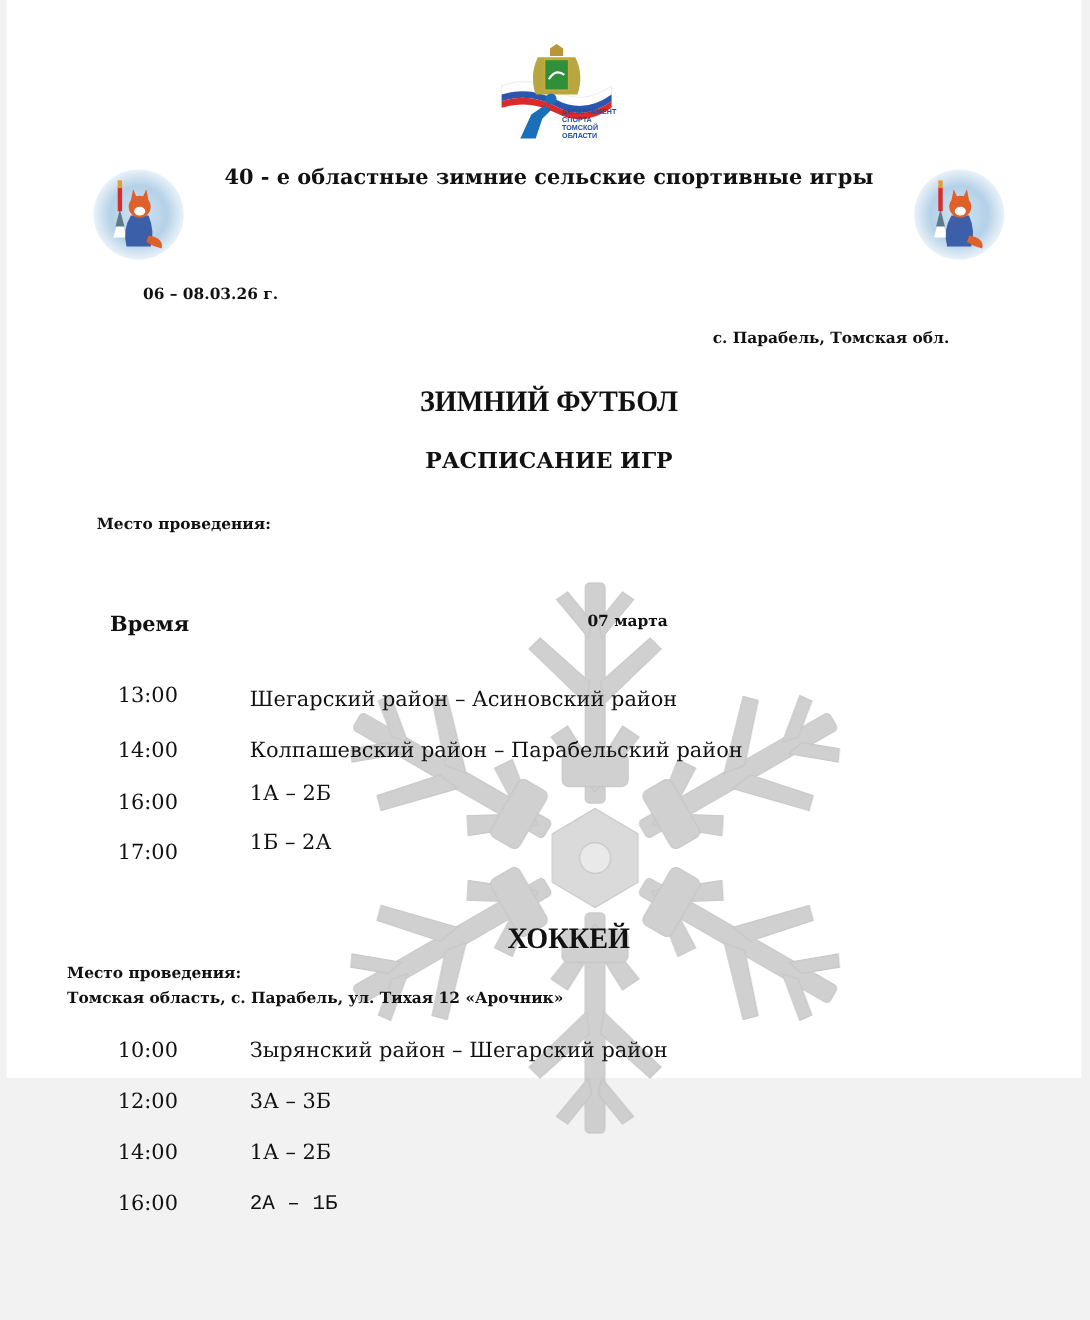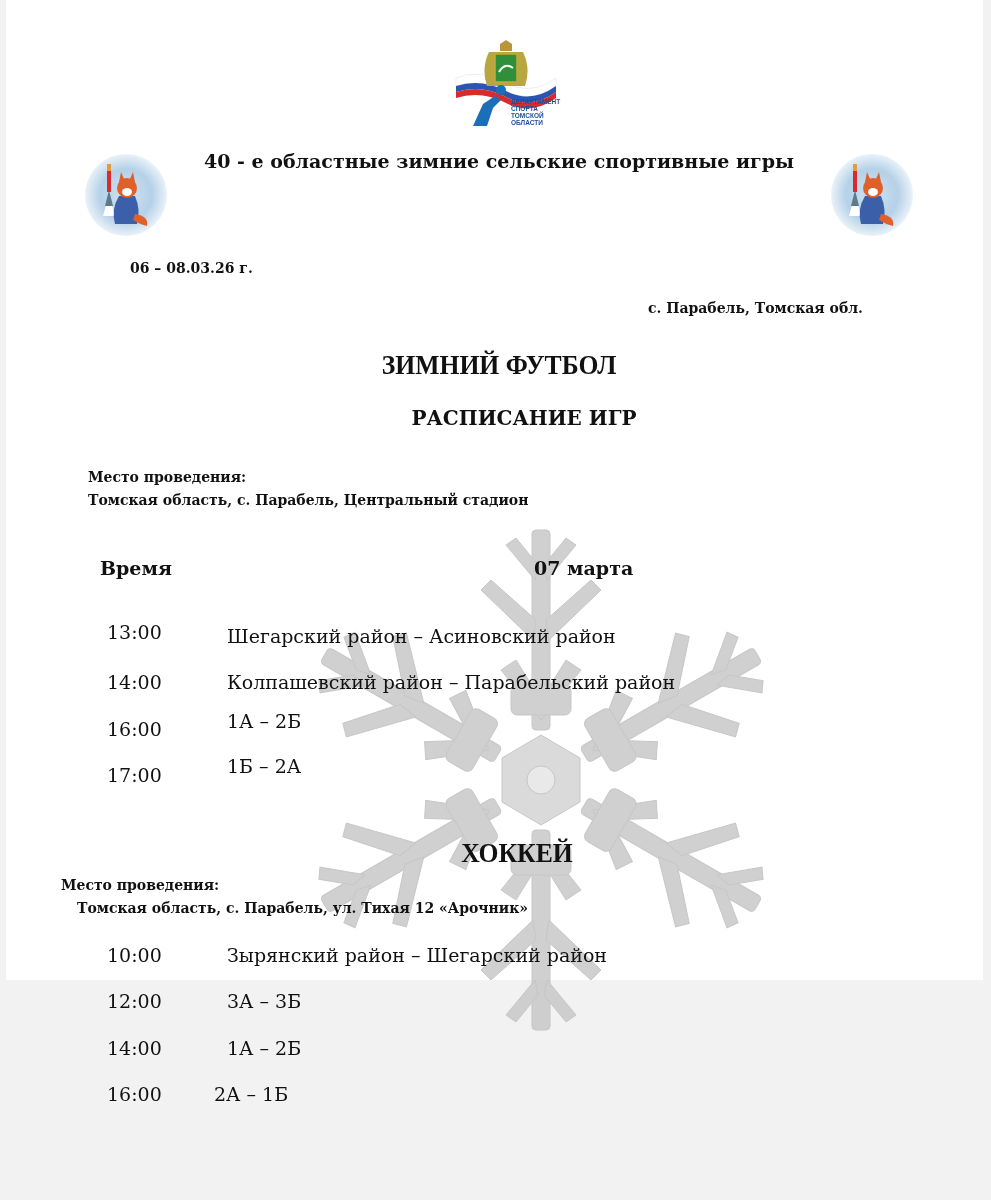--- a/index.html
+++ b/index.html
@@ -95,45 +95,44 @@
       <rect x="22" y="10" width="4" height="7" fill="#e89a3a"></rect>
       <path d="M50,60 Q64,62 62,72 Q54,70 48,66 Z" fill="#e0602a"></path>
     </svg>
   </div>
 
   <div class="abs bold hdr1 t-center" style="left:493px; top:150px;">40 - е областные зимние сельские спортивные игры</div>
   <div class="abs small-bold" style="left:124px; top:260px;">06 – 08.03.26 г.</div>
   <div class="abs small-bold" style="right:120px; top:260px;margin-top:40px;">с. Парабель, Томская обл.</div>
 
   <div class="abs title-big" style="left:493px; top:350px;">ЗИМНИЙ ФУТБОЛ</div>
-  <div class="abs title-mid t-center" style="left:493px; top:406px;margin-left:25px;">РАСПИСАНИЕ ИГР</div>
+  <div class="abs title-mid t-center" style="left:493px; top:406px;">РАСПИСАНИЕ ИГР</div>
   <div class="abs small-bold" style="left:82px; top:469px;">Место проведения:</div>
-  <div class="abs small-bold" style="left:82px; top:492px;">Томская область, с. Парабель, Центральный стадион</div>
 
   <div class="abs bold" style="left:94px; top:557px; font-size:19px;">Время</div>
-  <div class="abs bold" style="left:528px; top:557px; font-size:19px;">07 марта</div>
+  <div class="abs bold" style="left:528px; top:557px; font-size:14px;">07 марта</div>
 
   <div>
     <div class="abs sched" style="left:101px; top:621px;">13:00</div>
     <div class="abs sched" style="left:221px; top:625px;">Шегарский район – Асиновский район</div>
     <div class="abs sched" style="left:101px; top:671px;">14:00</div>
     <div class="abs sched" style="left:221px; top:671px;">Колпашевский район – Парабельский район</div>
     <div class="abs sched" style="left:101px; top:718px;">16:00</div>
     <div class="abs sched" style="left:221px; top:710px;">1А – 2Б</div>
     <div class="abs sched" style="left:101px; top:764px;">17:00</div>
     <div class="abs sched" style="left:221px; top:755px;">1Б – 2А</div>
   </div>
 
   <div class="abs title-big" style="left:511px; top:838px;">ХОККЕЙ</div>
   <div class="abs small-bold" style="left:55px; top:877px;">Место проведения:</div>
-  <div class="abs small-bold" style="left:71px; top:900px;">Томская область, с. Парабель, ул. Тихая 12 «Арочник»</div>
+  <div class="abs small-bold" style="left:55px; top:900px;">Томская область, с. Парабель, ул. Тихая 12 «Арочник»</div>
 
   <div>
     <div class="abs sched" style="left:101px; top:944px;">10:00</div>
     <div class="abs sched" style="left:221px; top:944px;">Зырянский район – Шегарский район</div>
     <div class="abs sched" style="left:101px; top:990px;">12:00</div>
     <div class="abs sched" style="left:221px; top:990px;text-align:right;">3А – 3Б</div>
     <div class="abs sched" style="left:101px; top:1037px;">14:00</div>
     <div class="abs sched" style="left:221px; top:1037px;">1А – 2Б</div>
     <div class="abs sched" style="left:101px; top:1083px;">16:00</div>
-    <div class="abs sched" style="left:208px; top:1083px;">2А – 1Б</div>
+    <div class="abs sched" style="left:221px; top:1083px;font-family:Liberation Mono, monospace;">2А – 1Б</div>
   </div>
 </div>
 
 </body></html>

